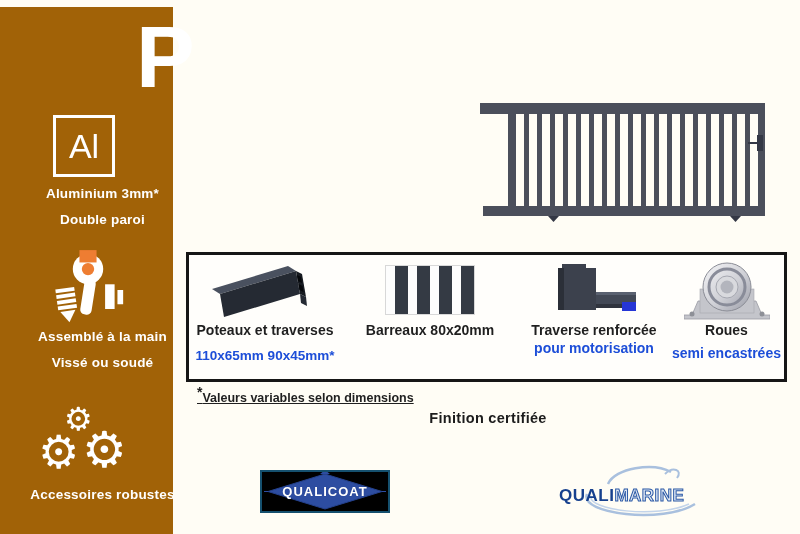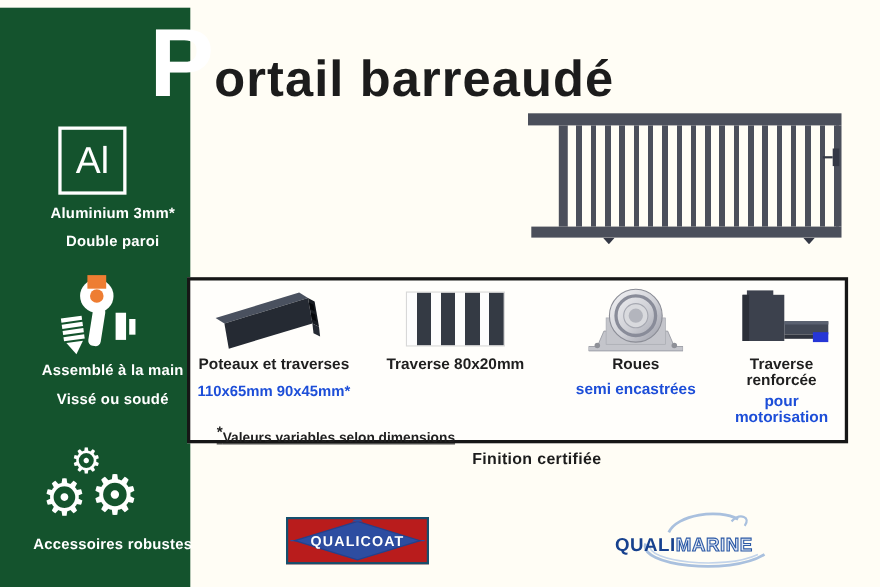--- a/index.html
+++ b/index.html
@@ -1,20 +1,20 @@
 <!DOCTYPE html>
 <html><head>
 <meta charset="utf-8">
 <style>
   * { margin:0; padding:0; box-sizing:border-box; }
   body { font-family:"Liberation Sans", sans-serif; background:#ffffff; }
   .page { position:relative; width:800px; height:534px; background:#fffdf5; overflow:hidden; }
 
   
-  .sidebar { position:absolute; left:0; top:7px; width:173px; height:527px; background:#14532d; }
+  .sidebar { position:absolute; left:0; top:7px; width:173px; height:527px; background:#a16207; }
   .sb-text { position:absolute; left:16px; width:100%; text-align:center; color:#fff;
              font-weight:bold; font-size:13.5px; letter-spacing:.2px; }
   .al-box { position:absolute; left:53px; top:108px; width:62px; height:62px;
             border:3px solid #fff; display:flex; align-items:center; justify-content:center;
             color:#fff; font-size:34px; }
   .wrench-wrap { position:absolute; left:50px; top:243px; width:76px; height:80px; }
   .gears-wrap { position:absolute; left:38px; top:396px; width:104px; height:84px; color:#fff; }
   .gear { position:absolute; line-height:1; font-family:"DejaVu Sans", sans-serif; }
   .gear.g-small { left:26px; top:0; font-size:32px; }
   .gear.g-med   { left:0; top:26px; font-size:46px; }
@@ -33,21 +33,21 @@
   .gate .bars { position:absolute; left:38px; top:16px; width:249px; height:92px;
                 background:repeating-linear-gradient(90deg, transparent 0 8px, #4b4f5b 8px 13px); }
   .gate .stile-right { position:absolute; left:282px; top:16px; width:5px; height:92px; background:#4b4f5b; }
   .gate .handle      { position:absolute; left:279px; top:37px; width:6px; height:16px; background:#343845; }
   .gate .handle-line { position:absolute; left:270px; top:44px; width:9px; height:2px; background:#343845; }
   .gate .foot { position:absolute; top:118px; width:11px; height:6px; background:#343845;
                 clip-path:polygon(0 0,100% 0,50% 100%); }
   .gate .foot.f1 { left:70px; } .gate .foot.f2 { left:252px; }
 
   
-  .features-box { position:absolute; left:170px; top:252px; width:601px; height:151px;
+  .features-box { position:absolute; left:186px; top:252px; width:601px; height:130px;
                   border:3px solid #161616; background:#fffefb;
                   display:grid; grid-template-columns:152px 178px 150px 115px; }
   .feature { display:flex; flex-direction:column; align-items:center; }
   .feat-img-area { height:68px; width:100%; display:flex; justify-content:center; }
   .feat-line1 { font-weight:bold; font-size:14px; color:#1f1f1f; text-align:center; line-height:1.1; }
   .feat-line2 { font-weight:bold; font-size:13.5px; color:#1d4ed8; text-align:center; line-height:1.1; }
   .gap-lg { margin-top:11px; } .gap-sm { margin-top:3px; } .gap-md { margin-top:8px; }
   .barreaux-img { margin-top:10px; width:90px; height:50px; border:1px solid #d8d8d8;
                   background:repeating-linear-gradient(90deg, #fdfdfd 0 9px, #343a44 9px 22px); }
   .traverse-img { position:relative; margin-top:7px; width:100px; height:58px; }
@@ -60,21 +60,21 @@
   .tr-blue   { position:absolute; left:78px; top:40px; width:14px; height:9px;  background:#2636d6; }
 
   
   .footnote { position:absolute; left:197px; top:384px; font-size:12.5px; font-weight:bold; color:#1f1f1f;text-decoration:underline; }
   .footnote sup { font-size:14px; }
   .finition { position:absolute; left:186px; top:410px; width:604px; text-align:center;
               font-size:14.5px; font-weight:bold; color:#1c1c1c; letter-spacing:.3px; }
 
   
   .qualicoat { position:absolute; left:260px; top:470px; width:130px; height:43px;
-               border:2px solid #15506e; background:#b91c1c; overflow:hidden; }
+               border:2px solid #15506e; background:#000000; overflow:hidden; }
   .qc-text { position:absolute; left:0; top:0; width:100%; height:100%;
              display:flex; align-items:center; justify-content:center;
              color:#fff; font-weight:bold; font-size:13px; letter-spacing:1px;
              text-shadow:0 0 1px #24418c; }
   .qualimarine { position:absolute; left:553px; top:464px; width:170px; height:60px; }
   .qm-text { position:absolute; left:6px; top:22px; font-size:17px; font-weight:bold;
              letter-spacing:.5px; white-space:nowrap; }
   .qm-solid { color:#17418e; }
   .qm-outline { color:#dfe8f5; -webkit-text-stroke:1px #2d5aa6; }
 </style>
@@ -113,21 +113,20 @@
     <div class="gears-wrap">
       <span class="gear g-small">⚙</span>
       <span class="gear g-med">⚙</span>
       <span class="gear g-big">⚙</span>
     </div>
     <div class="sb-text" style="top:480px;">Accessoires robustes</div>
   </aside>
 
   <h1 class="title">
     <span class="initial">P</span>
-      <span class="rest">ortail barreaudé</span>
   </h1>
 
   <div class="gate">
     <div class="rail-top"></div>
     <div class="stile-left"></div>
     <div class="bars"></div>
     <div class="stile-right"></div>
     <div class="rail-bottom"></div>
     <div class="handle"></div>
     <div class="handle-line"></div>
@@ -149,21 +148,37 @@
         </svg>
       </div>
       <div class="feat-line1">Poteaux et traverses</div>
       <div class="feat-line2 gap-lg">110x65mm 90x45mm*</div>
     </div>
 
     <div class="feature">
       <div class="feat-img-area">
         <div class="barreaux-img"></div>
       </div>
-      <div class="feat-line1">Traverse 80x20mm</div>
+      <div class="feat-line1">Barreaux 80x20mm</div>
+    </div>
+
+    <div class="feature">
+      <div class="feat-img-area">
+        <div class="traverse-img">
+          <div class="tr-notch"></div>
+          <div class="tr-block"></div>
+          <div class="tr-shade"></div>
+          <div class="tr-beam"></div>
+          <div class="tr-hl"></div>
+          <div class="tr-under"></div>
+          <div class="tr-blue"></div>
+        </div>
+      </div>
+      <div class="feat-line1">Traverse renforcée</div>
+      <div class="feat-line2 gap-sm" style="font-size:14px">pour motorisation</div>
     </div>
 
     <div class="feature">
       <div class="feat-img-area">
         <svg width="86" height="64" viewBox="0 0 86 64" style="margin-top:2px">
           <defs>
             <linearGradient id="wheelGrad" x1="0" y1="0" x2="1" y2="1">
               <stop offset="0" stop-color="#f4f4f6"></stop>
               <stop offset="0.55" stop-color="#cfd0d6"></stop>
               <stop offset="1" stop-color="#9b9da8"></stop>
@@ -175,36 +190,20 @@
           <rect x="16" y="32" width="54" height="24" fill="#c4c5cb" stroke="#a7a9b0" stroke-width="0.6"></rect>
           <circle cx="43" cy="30" r="24" fill="url(#wheelGrad)" stroke="#8b8d96" stroke-width="1"></circle>
           <circle cx="43" cy="30" r="18" fill="none" stroke="#898c99" stroke-width="3"></circle>
           <circle cx="43" cy="30" r="11" fill="#d9dade" stroke="#a6a8b1" stroke-width="1"></circle>
           <circle cx="43" cy="30" r="6.5" fill="#b3b5bd"></circle>
         </svg>
       </div>
       <div class="feat-line1">Roues</div>
       <div class="feat-line2 gap-md" style="font-size:14px">semi encastrées</div>
     </div>
-
-    <div class="feature">
-      <div class="feat-img-area">
-        <div class="traverse-img">
-          <div class="tr-notch"></div>
-          <div class="tr-block"></div>
-          <div class="tr-shade"></div>
-          <div class="tr-beam"></div>
-          <div class="tr-hl"></div>
-          <div class="tr-under"></div>
-          <div class="tr-blue"></div>
-        </div>
-      </div>
-      <div class="feat-line1">Traverse renforcée</div>
-      <div class="feat-line2 gap-sm" style="font-size:14px">pour motorisation</div>
-    </div>
   </div>
 
   <div class="footnote">
     <sup>*</sup><span>Valeurs variables selon dimensions</span>
   </div>
 
   <div class="finition">Finition certifiée</div>
 
   <div class="qualicoat">
     <svg width="126" height="39" viewBox="0 0 126 39" style="position:absolute;left:0;top:0">

